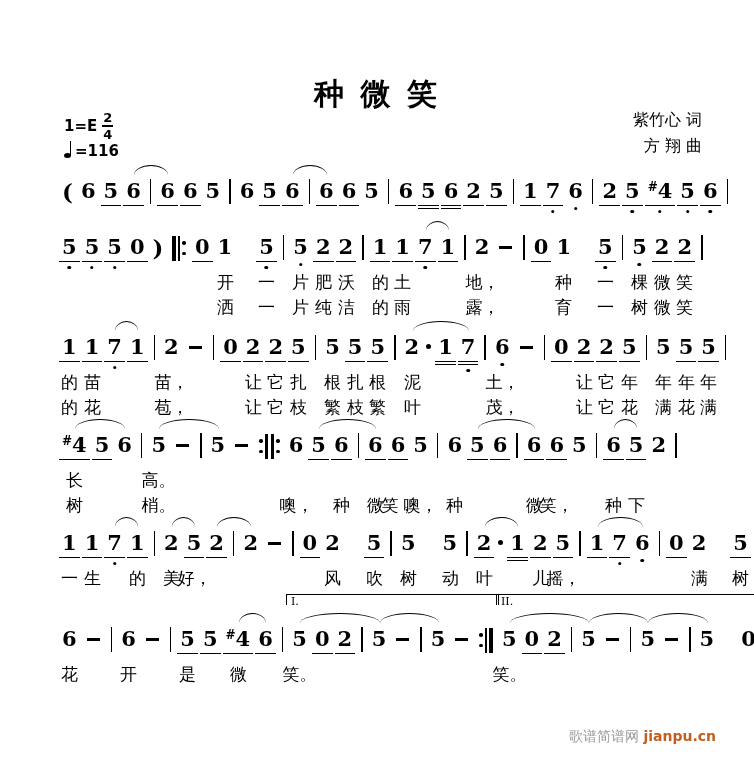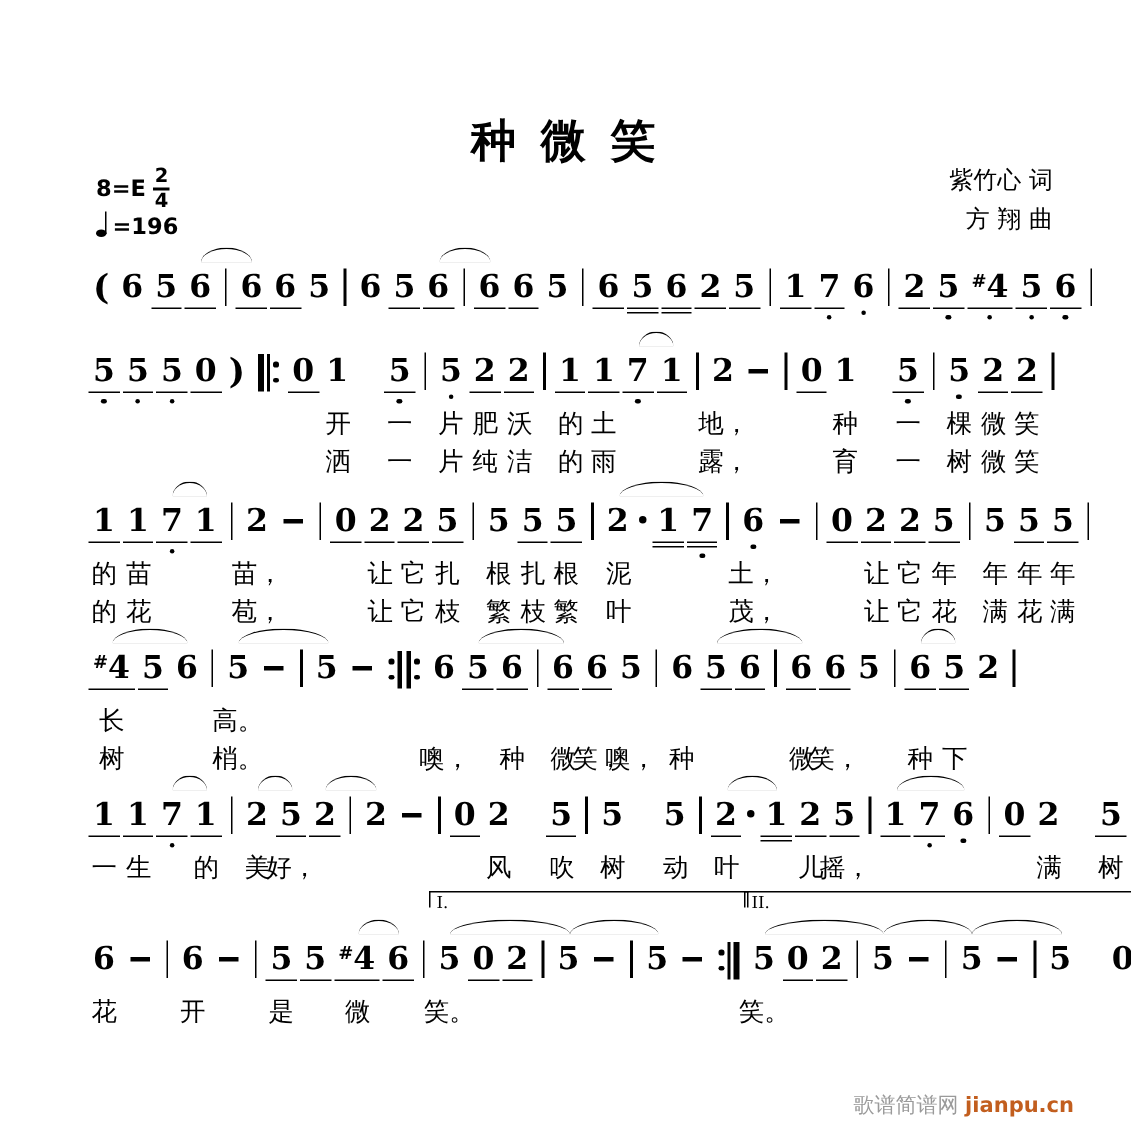--- a/index.html
+++ b/index.html
@@ -49,25 +49,25 @@
   .watermark{position:absolute;right:38px;bottom:11px;font-size:14px;white-space:nowrap}
   .wm-site{color:#9a9a9a;text-shadow:1px 1px 0 #fff}
   .wm-domain{color:#c25e1e;font-weight:bold}
 </style>
 </head>
 <body>
 
 <div class="title">种 微 笑</div>
 
 <div class="keyblock">
-  <span>8=E</span><span class="frac"><b>2</b><span class="fline"></span><b>4</b></span>
+  <span>1=E</span><span class="frac"><b>2</b><span class="fline"></span><b>4</b></span>
 </div>
 
 <div class="tempo">
-  <span class="qnote"></span><span>=196</span>
+  <span class="qnote"></span><span>=116</span>
 </div>
 
 <div class="lyricist">紫竹心 词</div>
 <div class="composer">方 翔 曲</div>
 
 <div id="score">
     <div class="system">
       <div class="notes-row"><span class="tok paren">(</span><span class="tok note"><span class="d">6</span></span><span class="tok note"><span class="d">5</span><i class="ul" style="bottom: 0px;"></i></span><span class="tok note"><span class="d">6</span><i class="ul" style="bottom: 0px;"></i></span><span class="tok bl"></span><span class="tok note"><span class="d">6</span><i class="ul" style="bottom: 0px;"></i></span><span class="tok note"><span class="d">6</span><i class="ul" style="bottom: 0px;"></i></span><span class="tok note"><span class="d">5</span></span><span class="tok bl"></span><span class="tok note"><span class="d">6</span></span><span class="tok note"><span class="d">5</span><i class="ul" style="bottom: 0px;"></i></span><span class="tok note"><span class="d">6</span><i class="ul" style="bottom: 0px;"></i></span><span class="tok bl"></span><span class="tok note"><span class="d">6</span><i class="ul" style="bottom: 0px;"></i></span><span class="tok note"><span class="d">6</span><i class="ul" style="bottom: 0px;"></i></span><span class="tok note"><span class="d">5</span></span><span class="tok bl"></span><span class="tok note"><span class="d">6</span><i class="ul" style="bottom: 0px;"></i></span><span class="tok note"><span class="d">5</span><i class="ul" style="bottom: 0px;"></i><i class="ul" style="bottom: -3px;"></i></span><span class="tok note"><span class="d">6</span><i class="ul" style="bottom: 0px;"></i><i class="ul" style="bottom: -3px;"></i></span><span class="tok note"><span class="d">2</span><i class="ul" style="bottom: 0px;"></i></span><span class="tok note"><span class="d">5</span><i class="ul" style="bottom: 0px;"></i></span><span class="tok bl"></span><span class="tok note"><span class="d">1</span><i class="ul" style="bottom: 0px;"></i></span><span class="tok note"><span class="d">7</span><i class="ul" style="bottom: 0px;"></i><i class="ldot" style="bottom: -7px;"></i></span><span class="tok note"><span class="d">6</span><i class="ldot" style="bottom: -4px;"></i></span><span class="tok bl"></span><span class="tok note"><span class="d">2</span><i class="ul" style="bottom: 0px;"></i></span><span class="tok note"><span class="d">5</span><i class="ul" style="bottom: 0px;"></i><i class="ldot" style="bottom: -7px;"></i></span><span class="tok note"><span class="acc">#</span><span class="d">4</span><i class="ul" style="bottom: 0px;"></i><i class="ldot" style="bottom: -7px;"></i></span><span class="tok note"><span class="d">5</span><i class="ul" style="bottom: 0px;"></i><i class="ldot" style="bottom: -7px;"></i></span><span class="tok note"><span class="d">6</span><i class="ul" style="bottom: 0px;"></i><i class="ldot" style="bottom: -7px;"></i></span><span class="tok bl"></span><div class="slur" style="left: 75.5px; width: 34px; top: 1px;"></div><div class="slur" style="left: 234.5px; width: 34px; top: 1px;"></div></div>
     </div>
     <div class="system">

